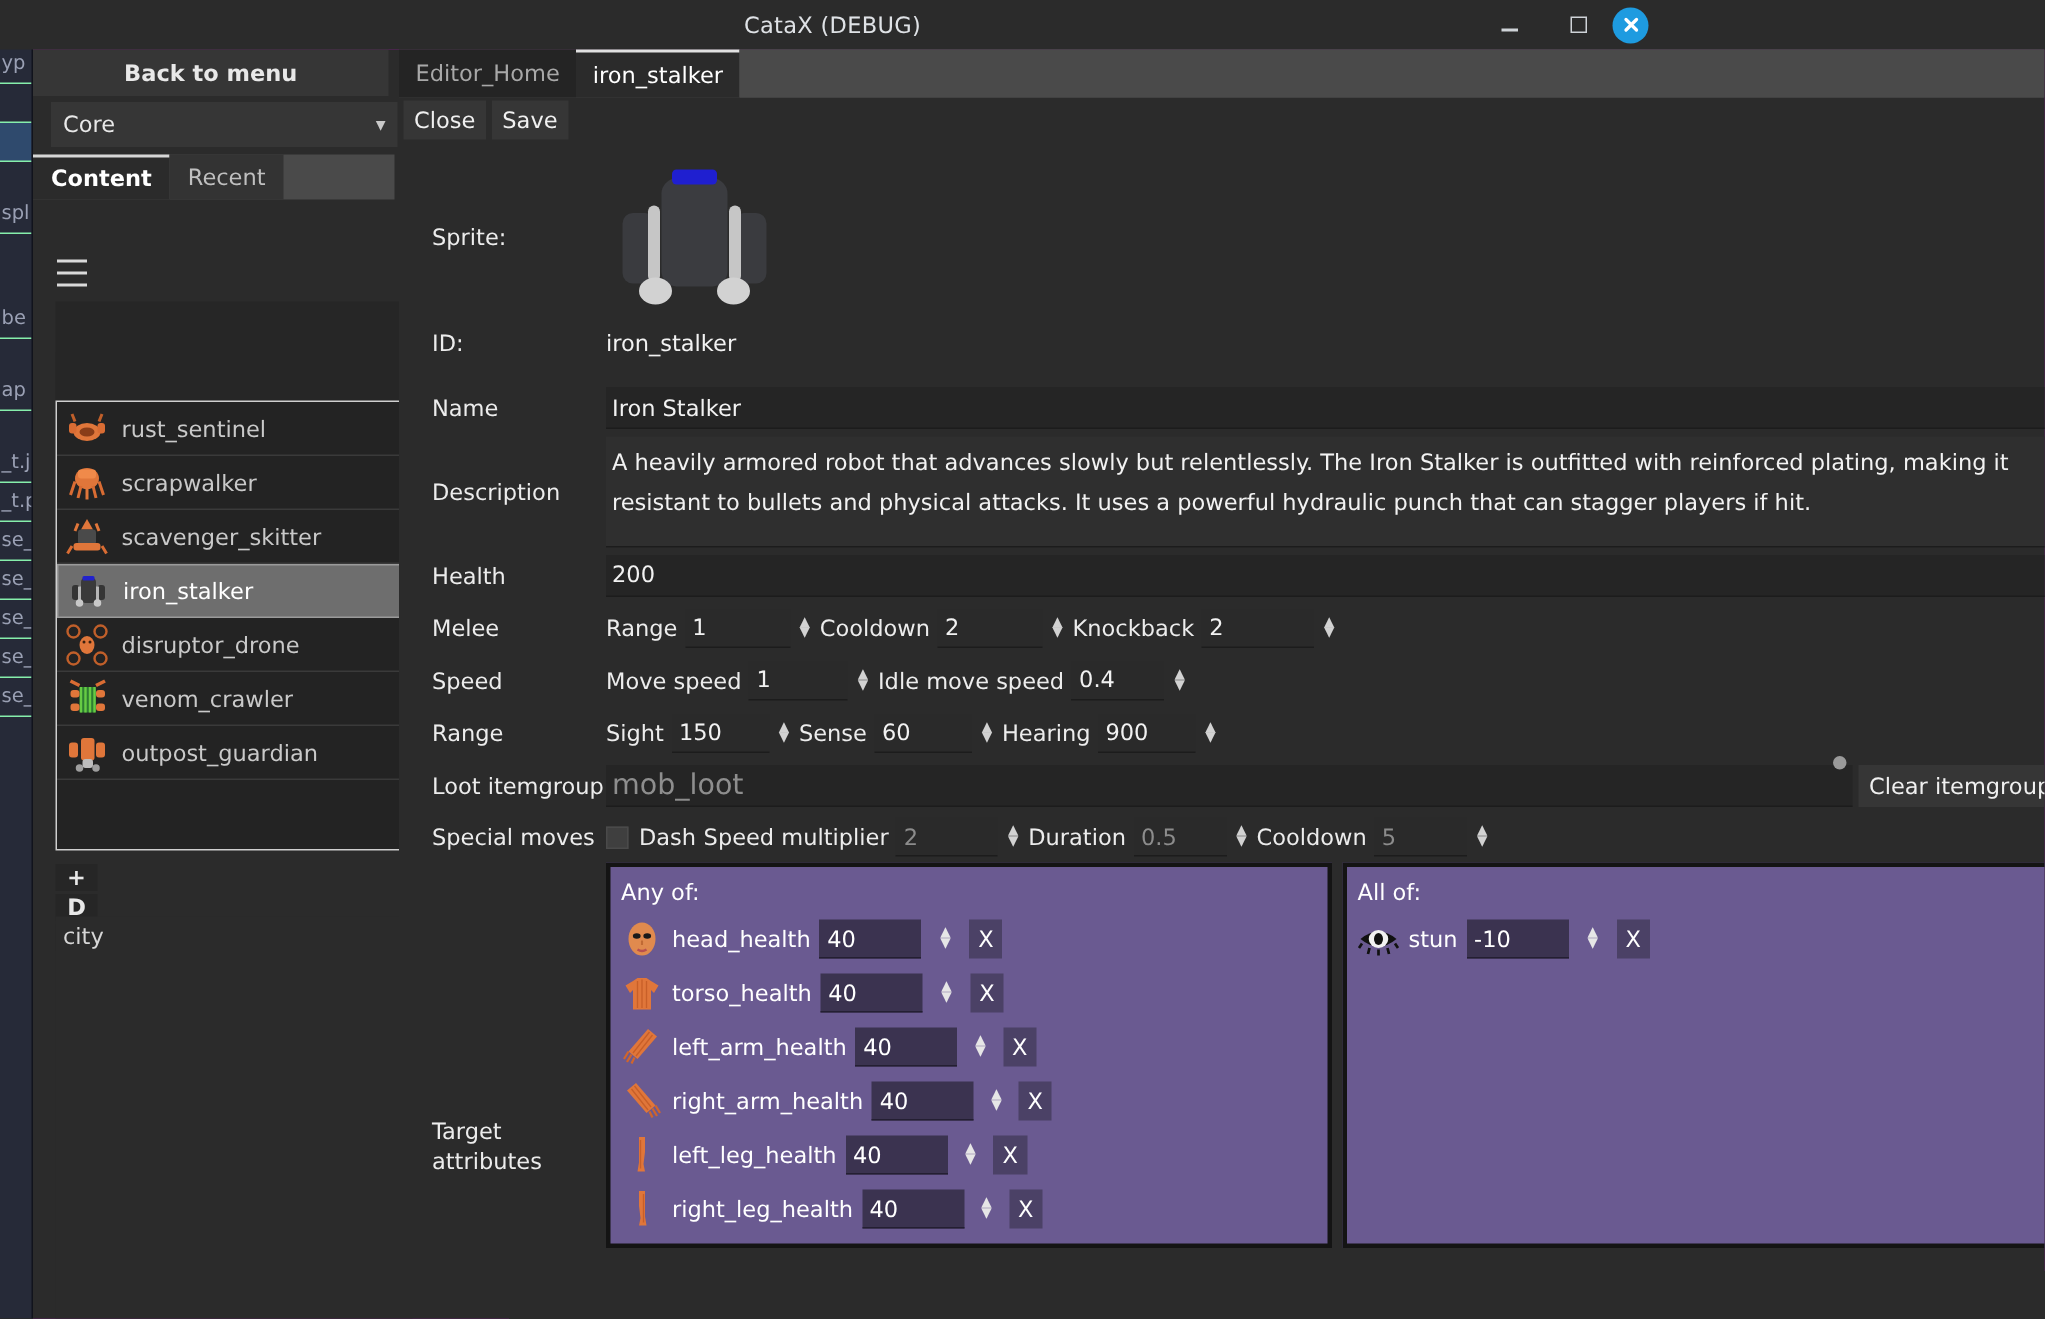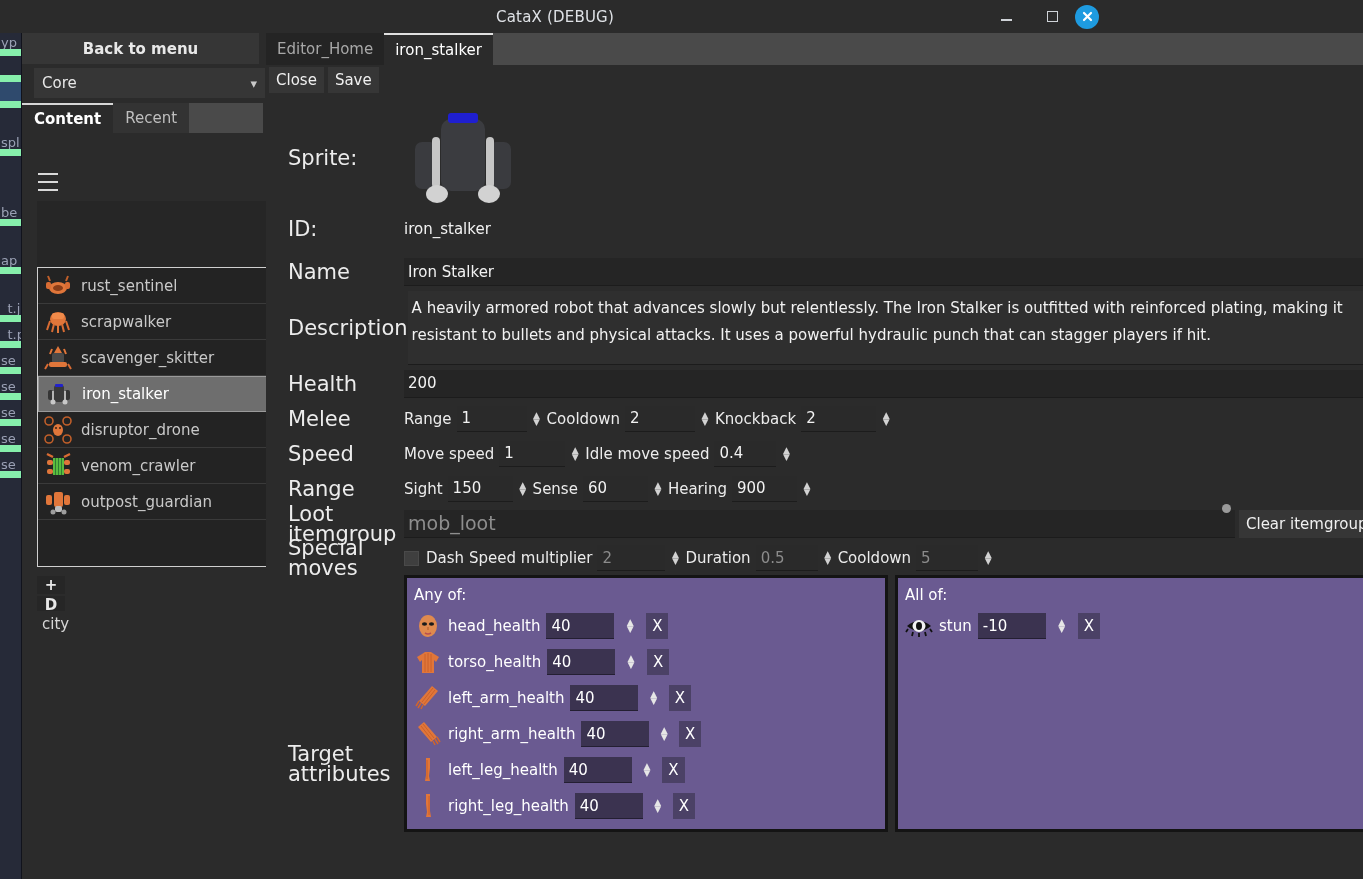--- a/index.html
+++ b/index.html
@@ -15,21 +15,21 @@
   
   .bg-window {
     position: absolute; left: 0; top: 30px; width: 22px; height: 849px;
     background: #262a38;
     border-right: 1px solid #11131c;
     overflow: hidden;
     font-size: 13px; color: #9aa0b4;
   }
   .bg-window .bgrow {
     height: 26px; line-height: 26px; padding-left: 1px;
-    border-bottom: 7px solid #86efac;
+    border-bottom: 1px solid #86efac;
     white-space: nowrap; overflow: hidden;
   }
   .bg-window .bgrow.sel { background: #2f4a6d; color: #dfe4f0; }
   .bg-window .bgspacer { height: 22px; }
   .bg-top-strip {
     position: absolute; left: 0; top: 0; width: 22px; height: 30px;
     background: #1d2028;
   }
 
   
@@ -161,21 +161,21 @@
     display: flex; gap: 4px; align-items: center;
   }
   .toolbar .tbtn {
     background: #363636; color: #f0f0f0; font-size: 15px;
     padding: 2px 7px; display: flex; align-items: center; height: 26px;
   }
 
   .form { position: absolute; left: 0px; top: 64px; width: 1097px; }
   .frow { display: flex; align-items: flex-start; min-height: 30px; }
   .flabel {
-    flex: 0 0 138px; font-size: 21px; color: #ececec;
+    flex: 0 0 138px; font-size: 15px; color: #ececec;
     padding-left: 22px; line-height: 20px;
   }
   .fval { flex: 1; font-size: 15px; color: #f2f2f2; line-height: 20px; }
 
   .sprite-box { width: 118px; height: 118px; position: relative; }
 
   .txtinput {
     background: #252525; color: #f2f2f2; font-size: 15px;
     height: 28px; display: flex; align-items: center; padding: 0 4px;
     border-bottom: 1px solid #1c1c1c;

